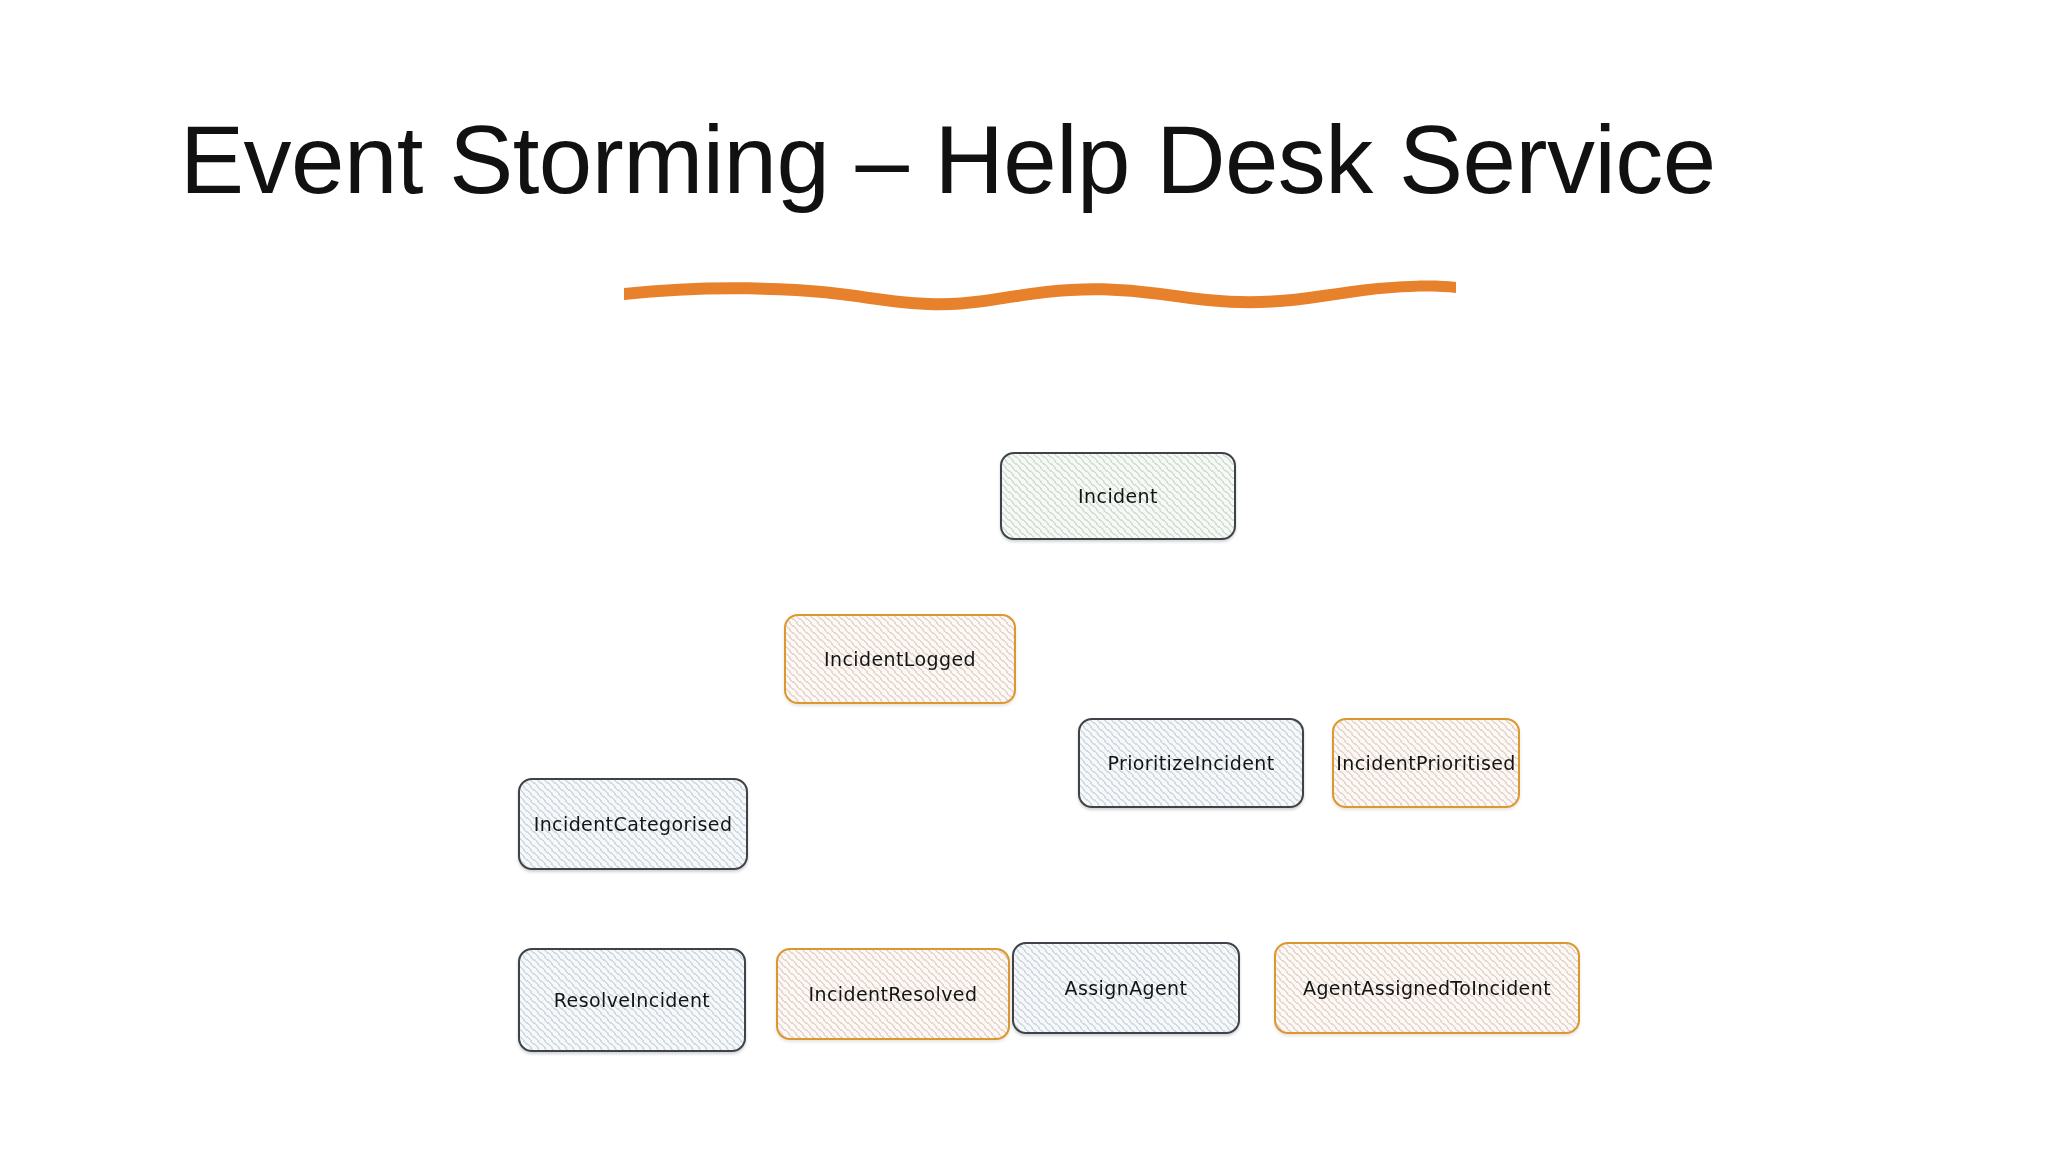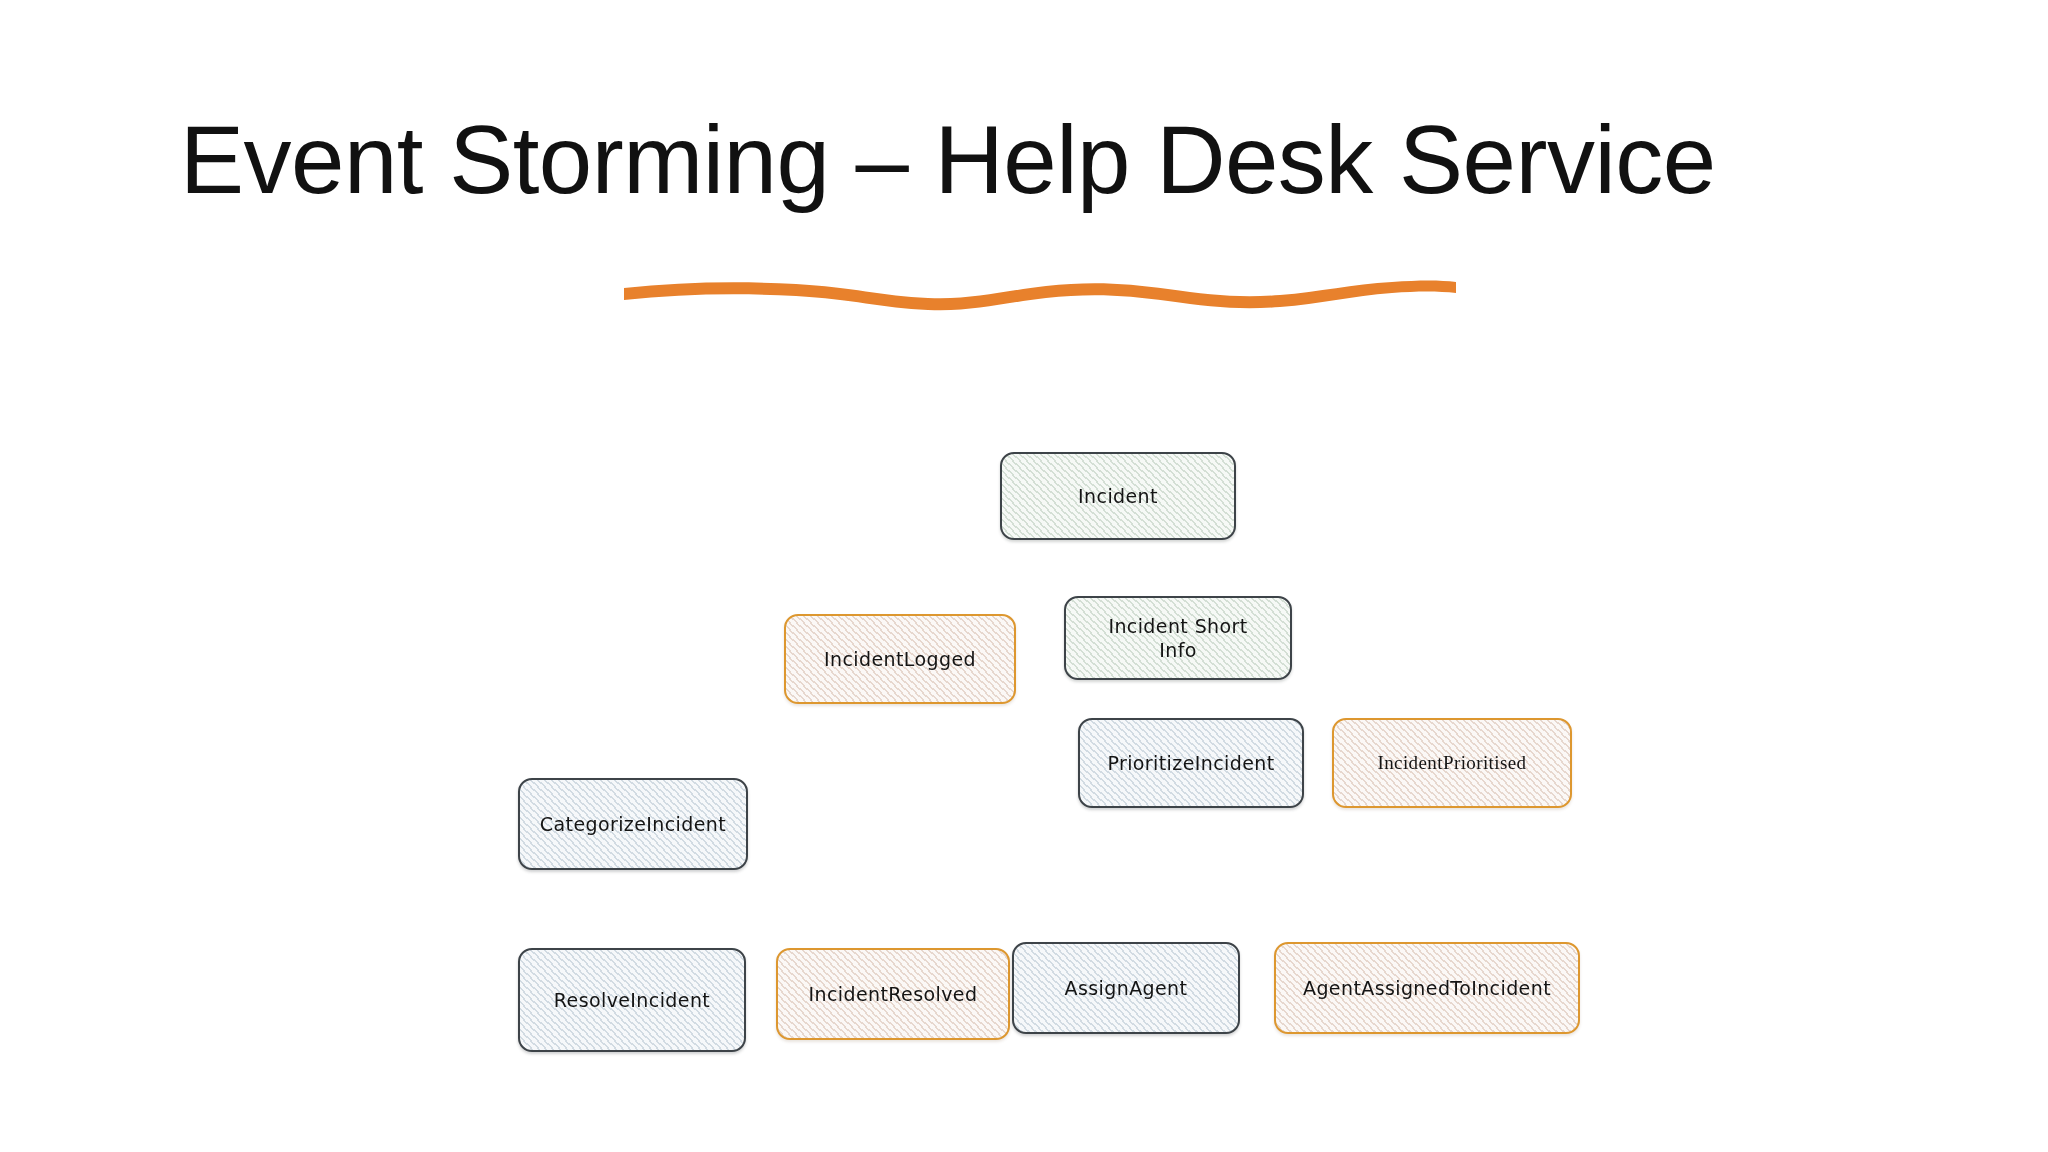--- a/index.html
+++ b/index.html
@@ -144,40 +144,36 @@
            Z" fill="#e8812c"></path>
 </svg>
 
 <div id="diagram">
 
   <div class="note aggregate" style="left:1000px; top:452px; width:236px; height:88px;">
     <span class="note-label">Incident</span>
   </div>
 
 
-  <div class="note aggregate" style="left:1064px; top:596px; width:228px; height:84px;">
-    <span class="note-label">Incident Short
-Info</span>
-  </div>
 
 
   <div class="note event" style="left:758px; top:614px; width:232px; height:90px;">
     <span class="note-label">IncidentLogged</span>
   </div>
 
   <div class="note command" style="left:1078px; top:718px; width:226px; height:90px;">
     <span class="note-label">PrioritizeIncident</span>
   </div>
 
-  <div class="note event" style="left:1306px; top:718px; width:240px; height:90px;font-family:Liberation Serif, serif;">
+  <div class="note event" style="left:1306px; top:718px; width:188px; height:90px;">
     <span class="note-label">IncidentPrioritised</span>
   </div>
 
   <div class="note command" style="left:518px; top:778px; width:230px; height:92px;">
-    <span class="note-label">CategorizeIncident</span>
+    <span class="note-label">IncidentCategorised</span>
   </div>
 
 
   <div class="note command" style="left:518px; top:948px; width:228px; height:104px;">
     <span class="note-label">ResolveIncident</span>
   </div>
 
   <div class="note event" style="left:750px; top:948px; width:234px; height:92px;">
     <span class="note-label">IncidentResolved</span>
   </div>

